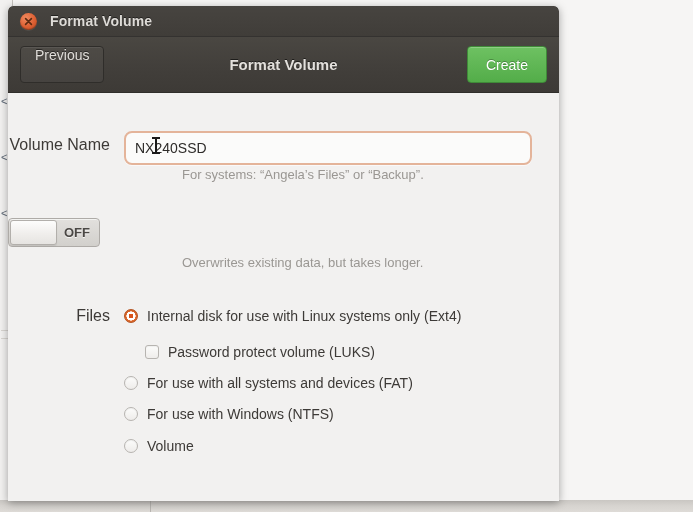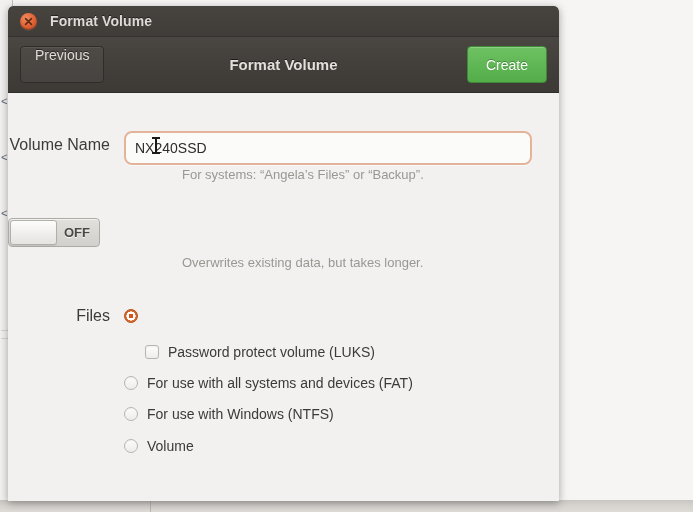--- a/index.html
+++ b/index.html
@@ -357,20 +357,21 @@
         </div>
       </div>
       <div class="hint" style="position:absolute; left:174px; top:162px;">Overwrites existing data, but takes longer.</div>
 
       <div class="row" style="left:0px; top:209px;">
         <div class="field-label">Files</div>
         <div style="display:flex; flex-direction:column;">
 
           <div class="opt" style="height:28px;">
             <span class="radio checked"></span>
+            <span class="opt-label">Internal disk for use with Linux systems only (Ext4)</span>
           </div>
 
           <div class="opt" style="height:30px; margin-left:21px;margin-top:7px;">
             <span class="checkbox"></span>
             <span class="opt-label">Password protect volume (LUKS)</span>
           </div>
 
           <div class="opt" style="height:31px;">
             <span class="radio"></span>
             <span class="opt-label">For use with all systems and devices (FAT)</span>

